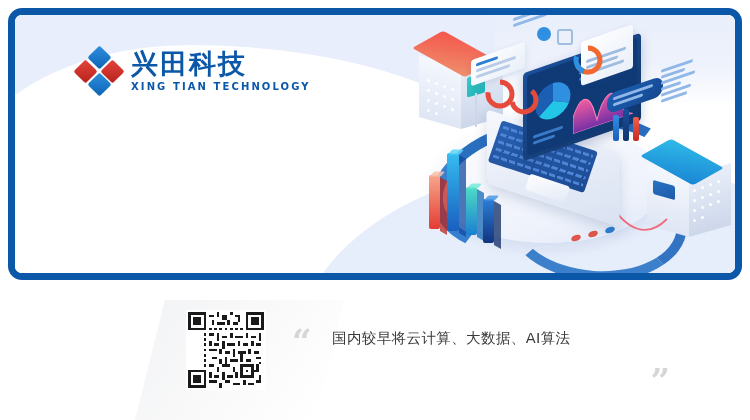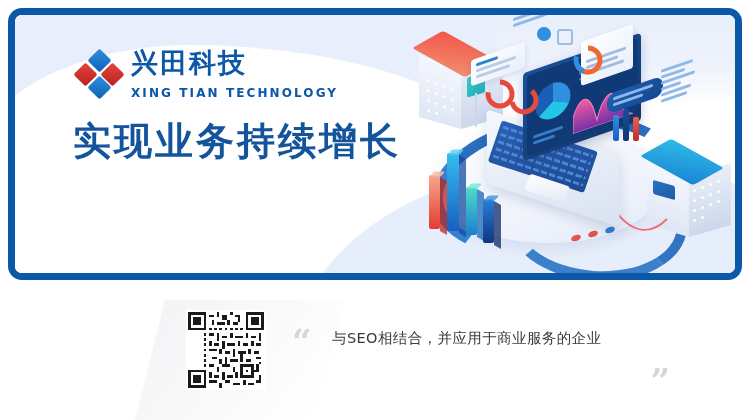--- a/index.html
+++ b/index.html
@@ -43,21 +43,21 @@
   .dm.t{left:13.5px;top:0px;background:linear-gradient(135deg,#2f8fe0,#0d63b4);}
   .dm.l{left:0px;top:13.5px;background:linear-gradient(135deg,#e2443c,#b8221c);}
   .dm.r{left:27px;top:13.5px;background:linear-gradient(135deg,#e2443c,#b8221c);}
   .dm.b{left:13.5px;top:27px;background:linear-gradient(135deg,#2f8fe0,#0d63b4);}
   .logo-txt{display:flex;flex-direction:column;line-height:1;}
   .logo-cn{
     font-size:27px;font-weight:bold;color:#0b57a8;letter-spacing:2px;
     font-family:"DejaVu Sans","Liberation Sans",sans-serif;
   }
   .logo-en{
-    font-size:12px;color:#0b57a8;letter-spacing:2.1px;margin-top:11px;font-weight:bold;
+    font-size:10px;color:#0b57a8;letter-spacing:2.1px;margin-top:5px;font-weight:bold;
   }
 
   
   .headline{position:absolute;left:58px;top:98px;}
   .h-row1{
     display:flex;align-items:center;gap:0px;
     font-size:33px;font-weight:bold;color:#15549b;letter-spacing:1px;line-height:1;
   }
   .hl-box{
     position:relative;display:inline-flex;align-items:center;justify-content:center;
@@ -192,21 +192,20 @@
           <span class="dm r"></span>
           <span class="dm b"></span>
         </div>
         <div class="logo-txt">
           <span class="logo-cn">兴田科技</span>
           <span class="logo-en">XING TIAN TECHNOLOGY</span>
         </div>
       </div>
 
       <div class="headline">
-        <div class="h-row2">实现业务持续增长</div>
       </div>
 
 
       <div class="illus">
 
         <div class="cloud-plate"></div>
         <div class="cloud-band"></div>
         <div class="cloud-band2"></div>
         <span class="dot" style="left:80px;top:152px;background:#e0554c;"></span>
         <span class="dot" style="left:96px;top:148px;background:#e0554c;"></span>
@@ -486,18 +485,18 @@
           <rect x="23" y="20" width="1" height="1"></rect>
         <rect x="25" y="22" width="1" height="1"></rect>
           <rect x="27" y="19" width="1" height="1"></rect>
       </g>
     </svg>
   </div>
 
   <div class="quote">
     <span class="qmark open">“</span>
     <div class="qtext">
-      <div>与SEO相结合，并应用于商业服务的企业</div>
+      <div>国内较早将云计算、大数据、AI算法</div>
     </div>
     <span class="qmark close">”</span>
   </div>
 
 </div>
 
 </body></html>

